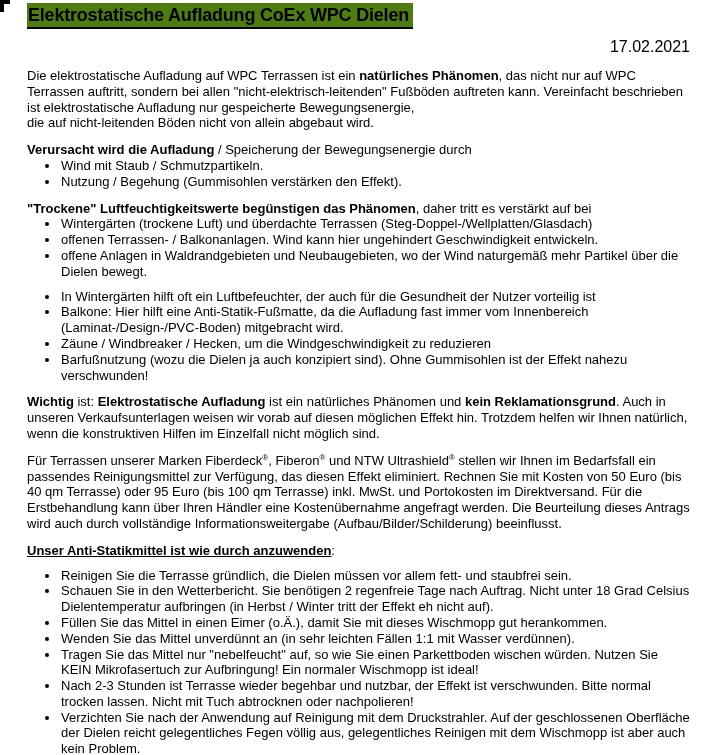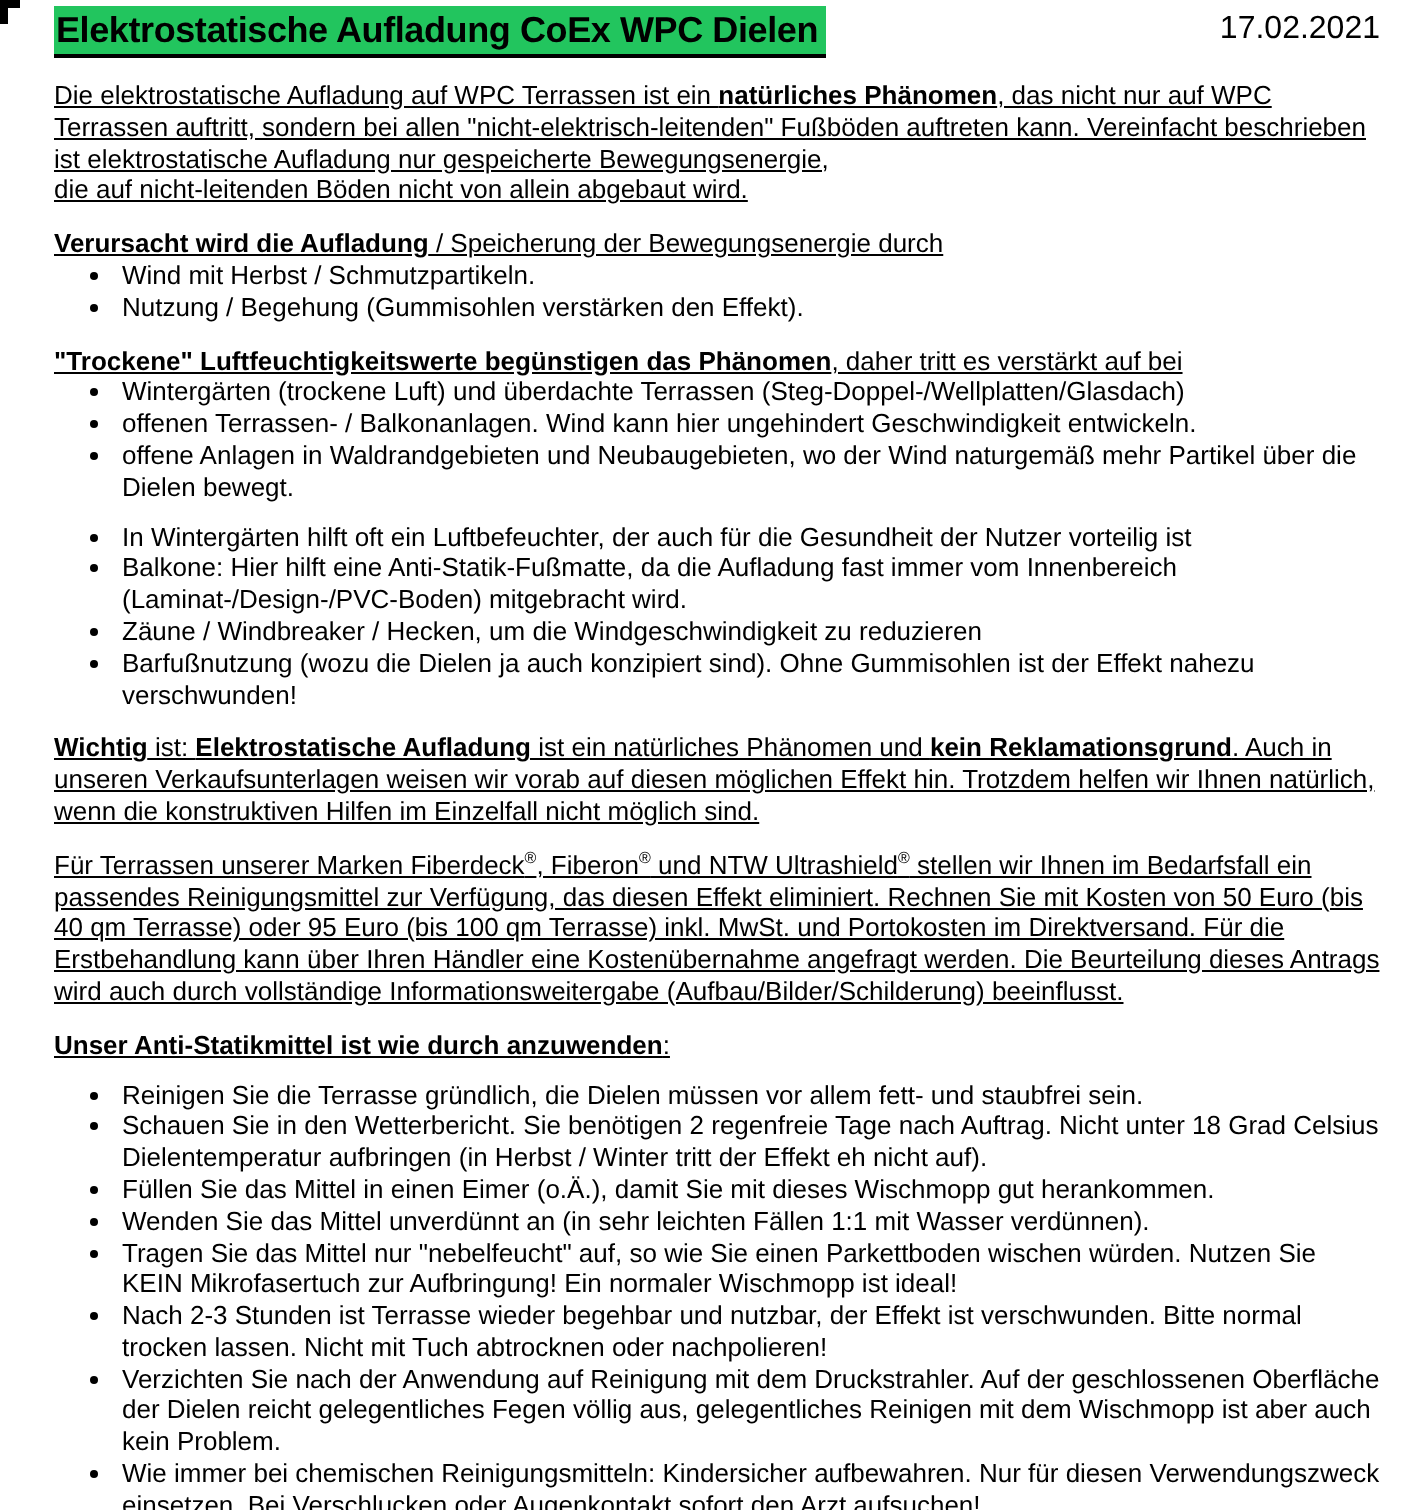--- a/index.html
+++ b/index.html
@@ -41,48 +41,49 @@
     background: #a5c7e3;
     border-bottom: 2px solid #000;
     padding: 2px 4px 2px 1px;
     display: inline-block;
   }
   .doc-date {
     font-size: 16px;
     line-height: 20px;
     padding-top: 2px;
     white-space: nowrap;
+    margin-top: 32px;
   }
-  p { margin: 11px 0 9px 0; text-decoration: underline; }
+  p { margin: 11px 0 9px 0; }
   p.tight { margin-bottom: 0; }
   ul {
     margin: 0 0 9px 0;
     padding-left: 33px;
     list-style-type: disc;
   }
   li { margin: 0; padding-left: 1px; }
   .b { font-weight: bold; }
   .u { text-decoration: underline; }
   sup { font-size: 8px; line-height: 0; }
 </style>
 </head>
 <body style="background: rgb(255, 255, 255); color: rgb(0, 0, 0);">
 
 <div class="corner-artifact"></div>
 
 <div class="page">
   <div class="header-row">
-    <span class="doc-title" style="background: #22c55e;">Elektrostatische Aufladung CoEx WPC Dielen</span>
+    <span class="doc-title" style="background: #4d7c0f;">Elektrostatische Aufladung CoEx WPC Dielen</span>
     <span class="doc-date">17.02.2021</span>
   </div>
   <div>
       <p><span>Die elektrostatische Aufladung auf WPC Terrassen ist ein </span><span class="b">natürliches Phänomen</span><span>, das nicht nur auf WPC Terrassen auftritt, sondern bei allen "nicht-elektrisch-leitenden" Fußböden auftreten kann. Vereinfacht beschrieben ist elektrostatische Aufladung nur gespeicherte Bewegungsenergie,</span><br><span>die auf nicht-leitenden Böden nicht von allein abgebaut wird.</span></p>
       <p class="tight"><span class="b">Verursacht wird die Aufladung</span><span> / Speicherung der Bewegungsenergie durch</span></p>
       <ul>
-        <li><span>Wind mit Herbst / Schmutzpartikeln.</span></li>
+        <li><span>Wind mit Staub / Schmutzpartikeln.</span></li>
         <li><span>Nutzung / Begehung (Gummisohlen verstärken den Effekt).</span></li>
       </ul>
       <p class="tight"><span class="b">"Trockene" Luftfeuchtigkeitswerte begünstigen das Phänomen</span><span>, daher tritt es verstärkt auf bei</span></p>
       <ul>
         <li><span>Wintergärten (trockene Luft) und überdachte Terrassen (Steg-Doppel-/Wellplatten/Glasdach)</span></li>
         <li><span>offenen Terrassen- / Balkonanlagen. Wind kann hier ungehindert Geschwindigkeit entwickeln.</span></li>
         <li><span>offene Anlagen in Waldrandgebieten und Neubaugebieten, wo der Wind naturgemäß mehr Partikel über die Dielen bewegt.</span></li>
       </ul>
       <ul>
         <li><span>In Wintergärten hilft oft ein Luftbefeuchter, der auch für die Gesundheit der Nutzer vorteilig ist</span></li>

